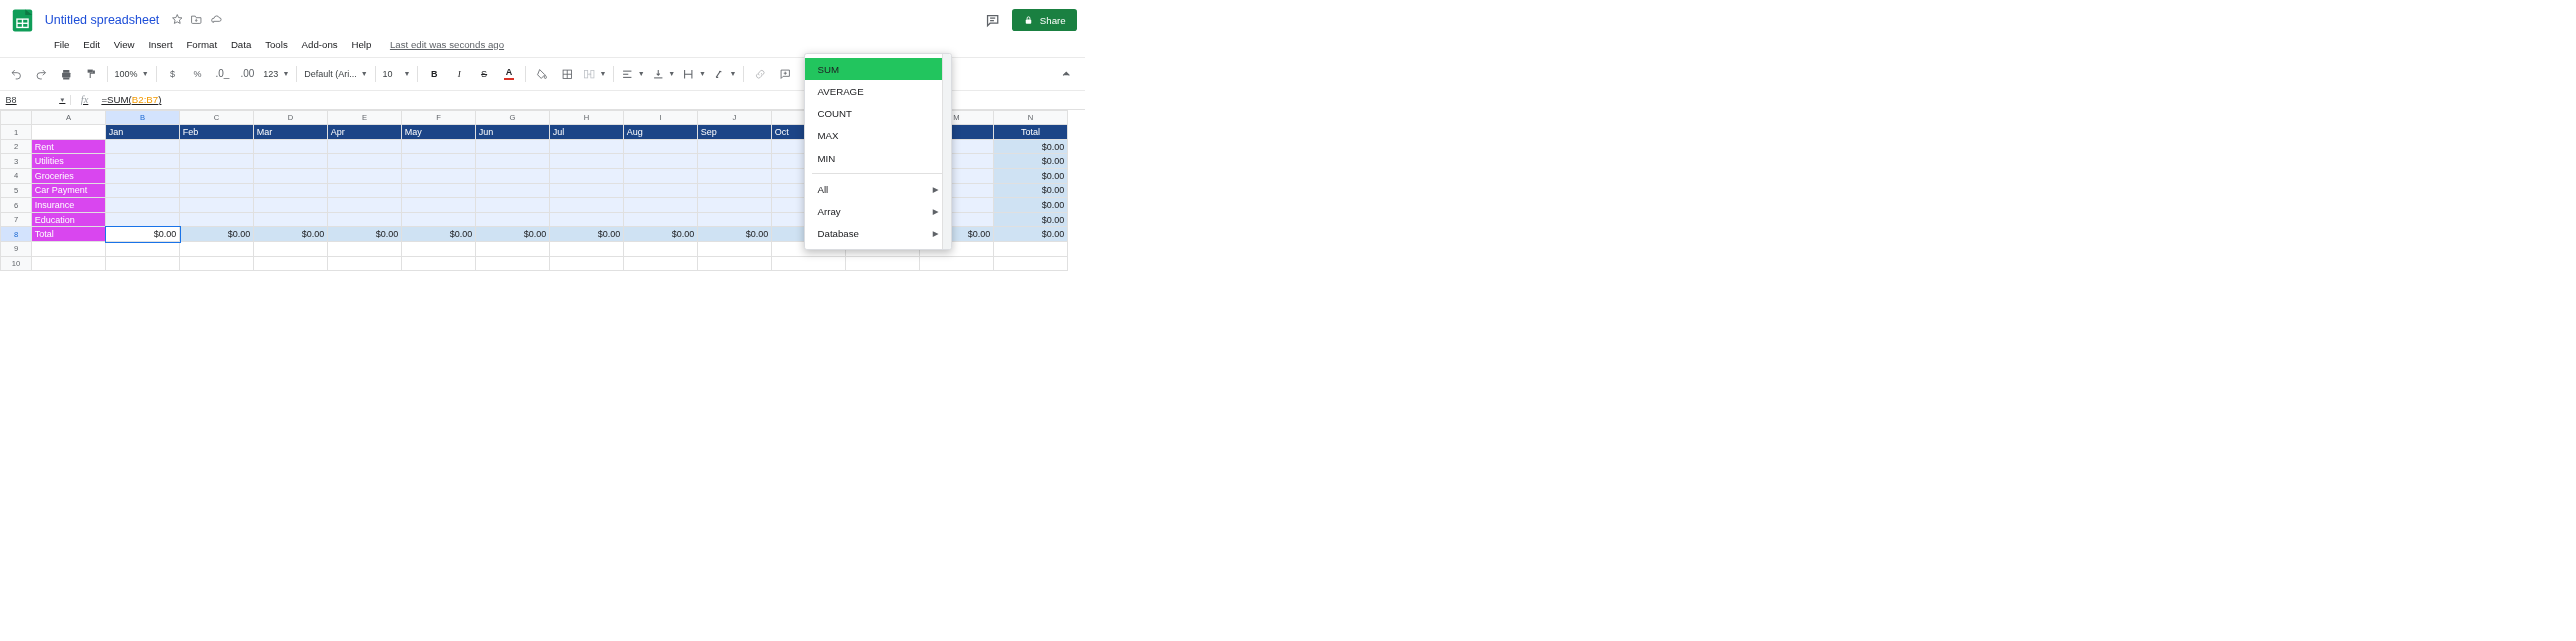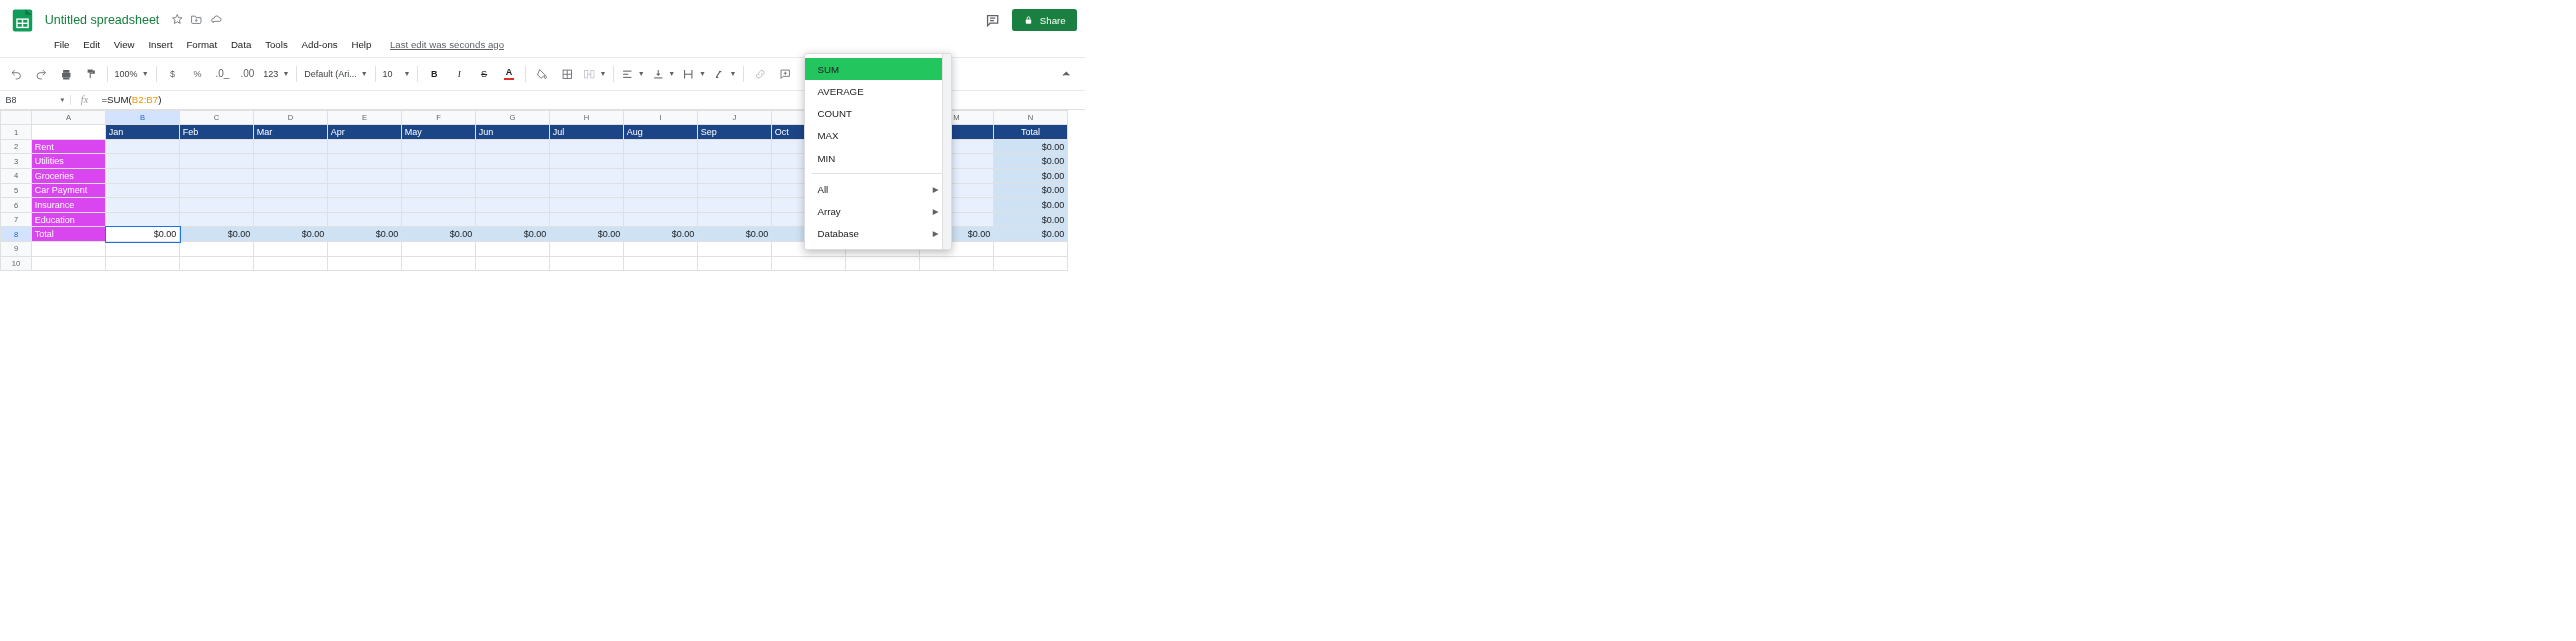--- a/index.html
+++ b/index.html
@@ -22,21 +22,21 @@
     align-items: center;
     padding: 4.2px 8.3px 0 8.3px;
     height: 32px;
   }
   .logo {
     width: 28px; height: 28px; display:flex; align-items:center; justify-content:center;
   }
   .logo svg { width: 25px; height: 25px; }
   .doc-title {
     font-size: 12.5px;
-    color: #15803d;
+    color: #1d4ed8;
     padding: 1.4px 4.2px;
     margin-left: 4.2px;
   }
   .title-icons { display:flex; align-items:center; gap:7px; margin-left:7px; }
   .title-icons svg { width:12.5px; height:12.5px; fill:none; stroke:#5f6368; stroke-width:1.5; }
   .right-actions {
     margin-left: auto;
     display:flex; align-items:center; gap:9.7px;
   }
   .comment-btn {
@@ -86,20 +86,21 @@
   .textcolor-A { font-weight:bold; color:#202124; border-bottom:2.1px solid #d93025; display:inline-block; padding:0 1.4px; line-height:9.7px;}
   .sigma-active {
     color:#1a73e8; font-size:12.5px; font-weight:bold;
   }
   .collapse-caret { margin-left:auto; padding-right:5.6px;}
   
   .formulabar {
     display:flex; align-items:center;
     border-bottom:0.7px solid #e0e0e0;
     height:18px;
+    text-decoration:underline;
   }
   .namebox {
     width:64px; border-right:0.7px solid #e0e0e0;
     display:flex; align-items:center; padding-left:5.6px;
     font-size:9px; color:#3c4043;
     justify-content:space-between;
   }
   .namebox .dd { font-size:6.3px; color:#5f6368; padding-right:4.2px;}
   .fx {
     width:28px; color:#9aa0a6; font-style:italic;

